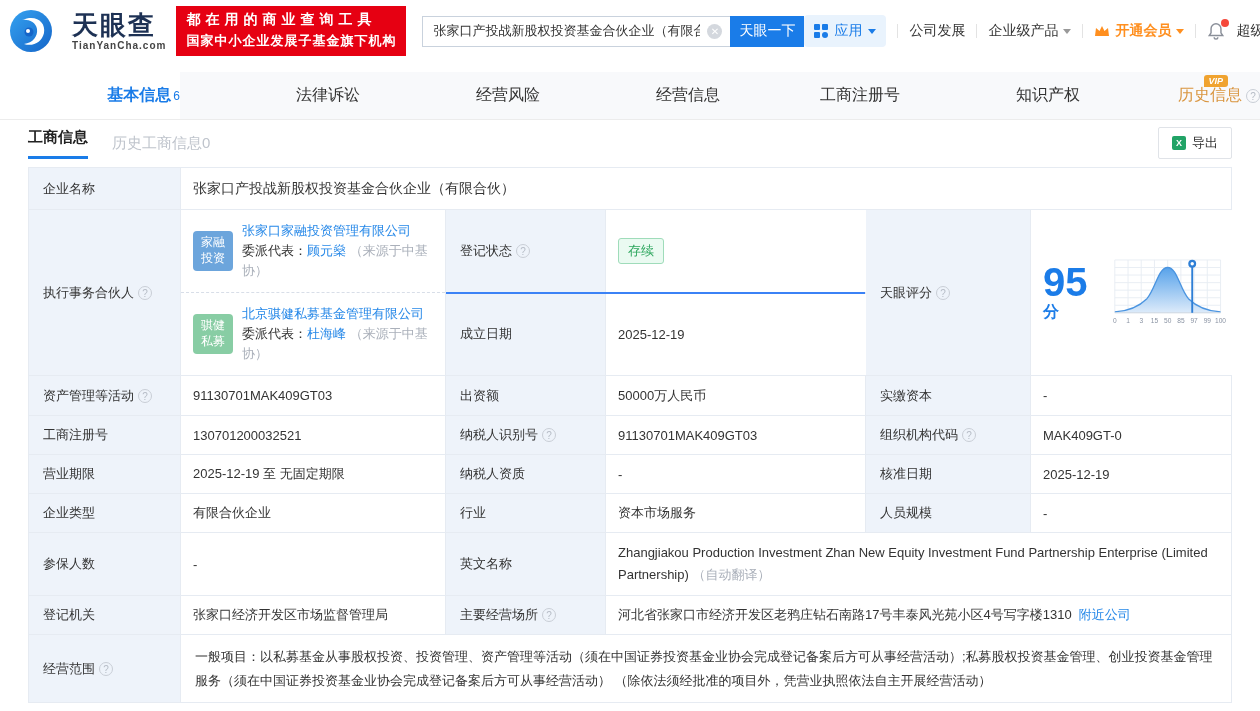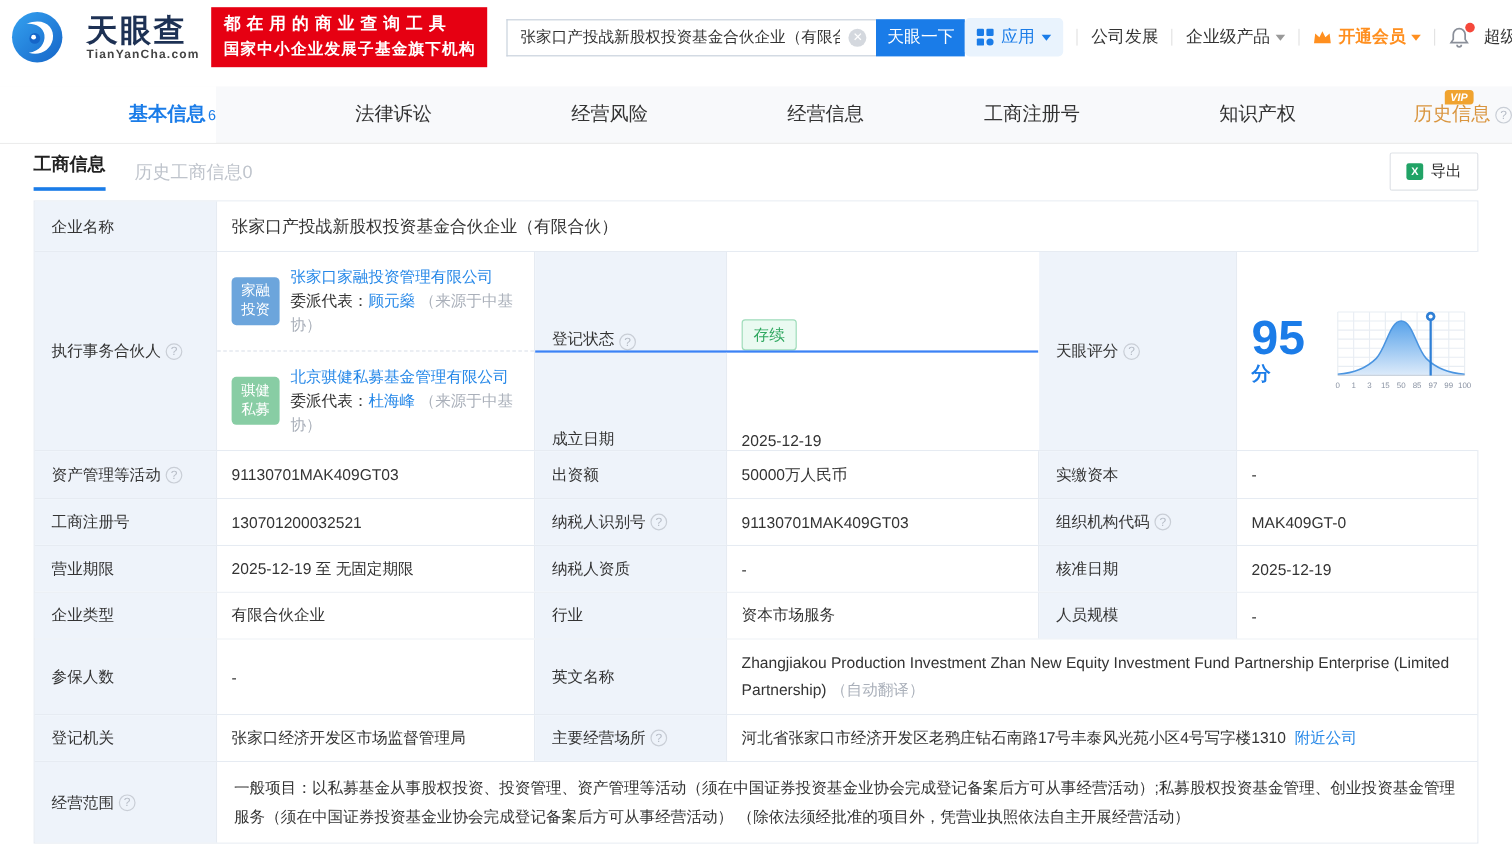--- a/index.html
+++ b/index.html
@@ -72,21 +72,21 @@
 
   .partners-col { flex-direction:column; align-items:stretch; padding:0; }
   .partner { flex:1; display:flex; align-items:center; gap:9px; padding:8px 10px 8px 12px; }
   .partner + .partner { border-top:1px dashed #d8dee8; }
   .avatar { width:40px; height:40px; border-radius:4px; color:#fff; font-size:12px; line-height:1.3; display:flex; flex-direction:column; align-items:center; justify-content:center; flex:none; }
   .avatar.blue { background:#6ca5dc; } .avatar.green { background:#88cda4; }
   .partner-info { line-height:1.55; font-size:13px; }
   .midcol { width:420px; flex:none; display:flex; flex-direction:column; border-right:1px solid #e6ebf2; }
   .midrow { flex:1; display:flex; }
   .midrow + .midrow { border-top:2px solid #3b82f6; }
-  .midrow .cell { border-right:1px solid #e6ebf2;align-items:flex-end; }
+  .midrow .cell { border-right:1px solid #e6ebf2; }
   .midrow .cell:last-child { border-right:none; }
 
   .score-cell { justify-content:center; gap:14px; }
   .score-num { font-size:40px; font-weight:bold; color:#1b7ce8; line-height:1; }
   .score-unit { font-size:16px; color:#1b7ce8; font-weight:bold; }
   .scope-val { display:block; padding:10px 14px; line-height:1.8; }
   .wrap-val { display:block; padding:9px 12px; line-height:1.7; }
   .center-self { align-self:center; }
 </style>
 </head>

